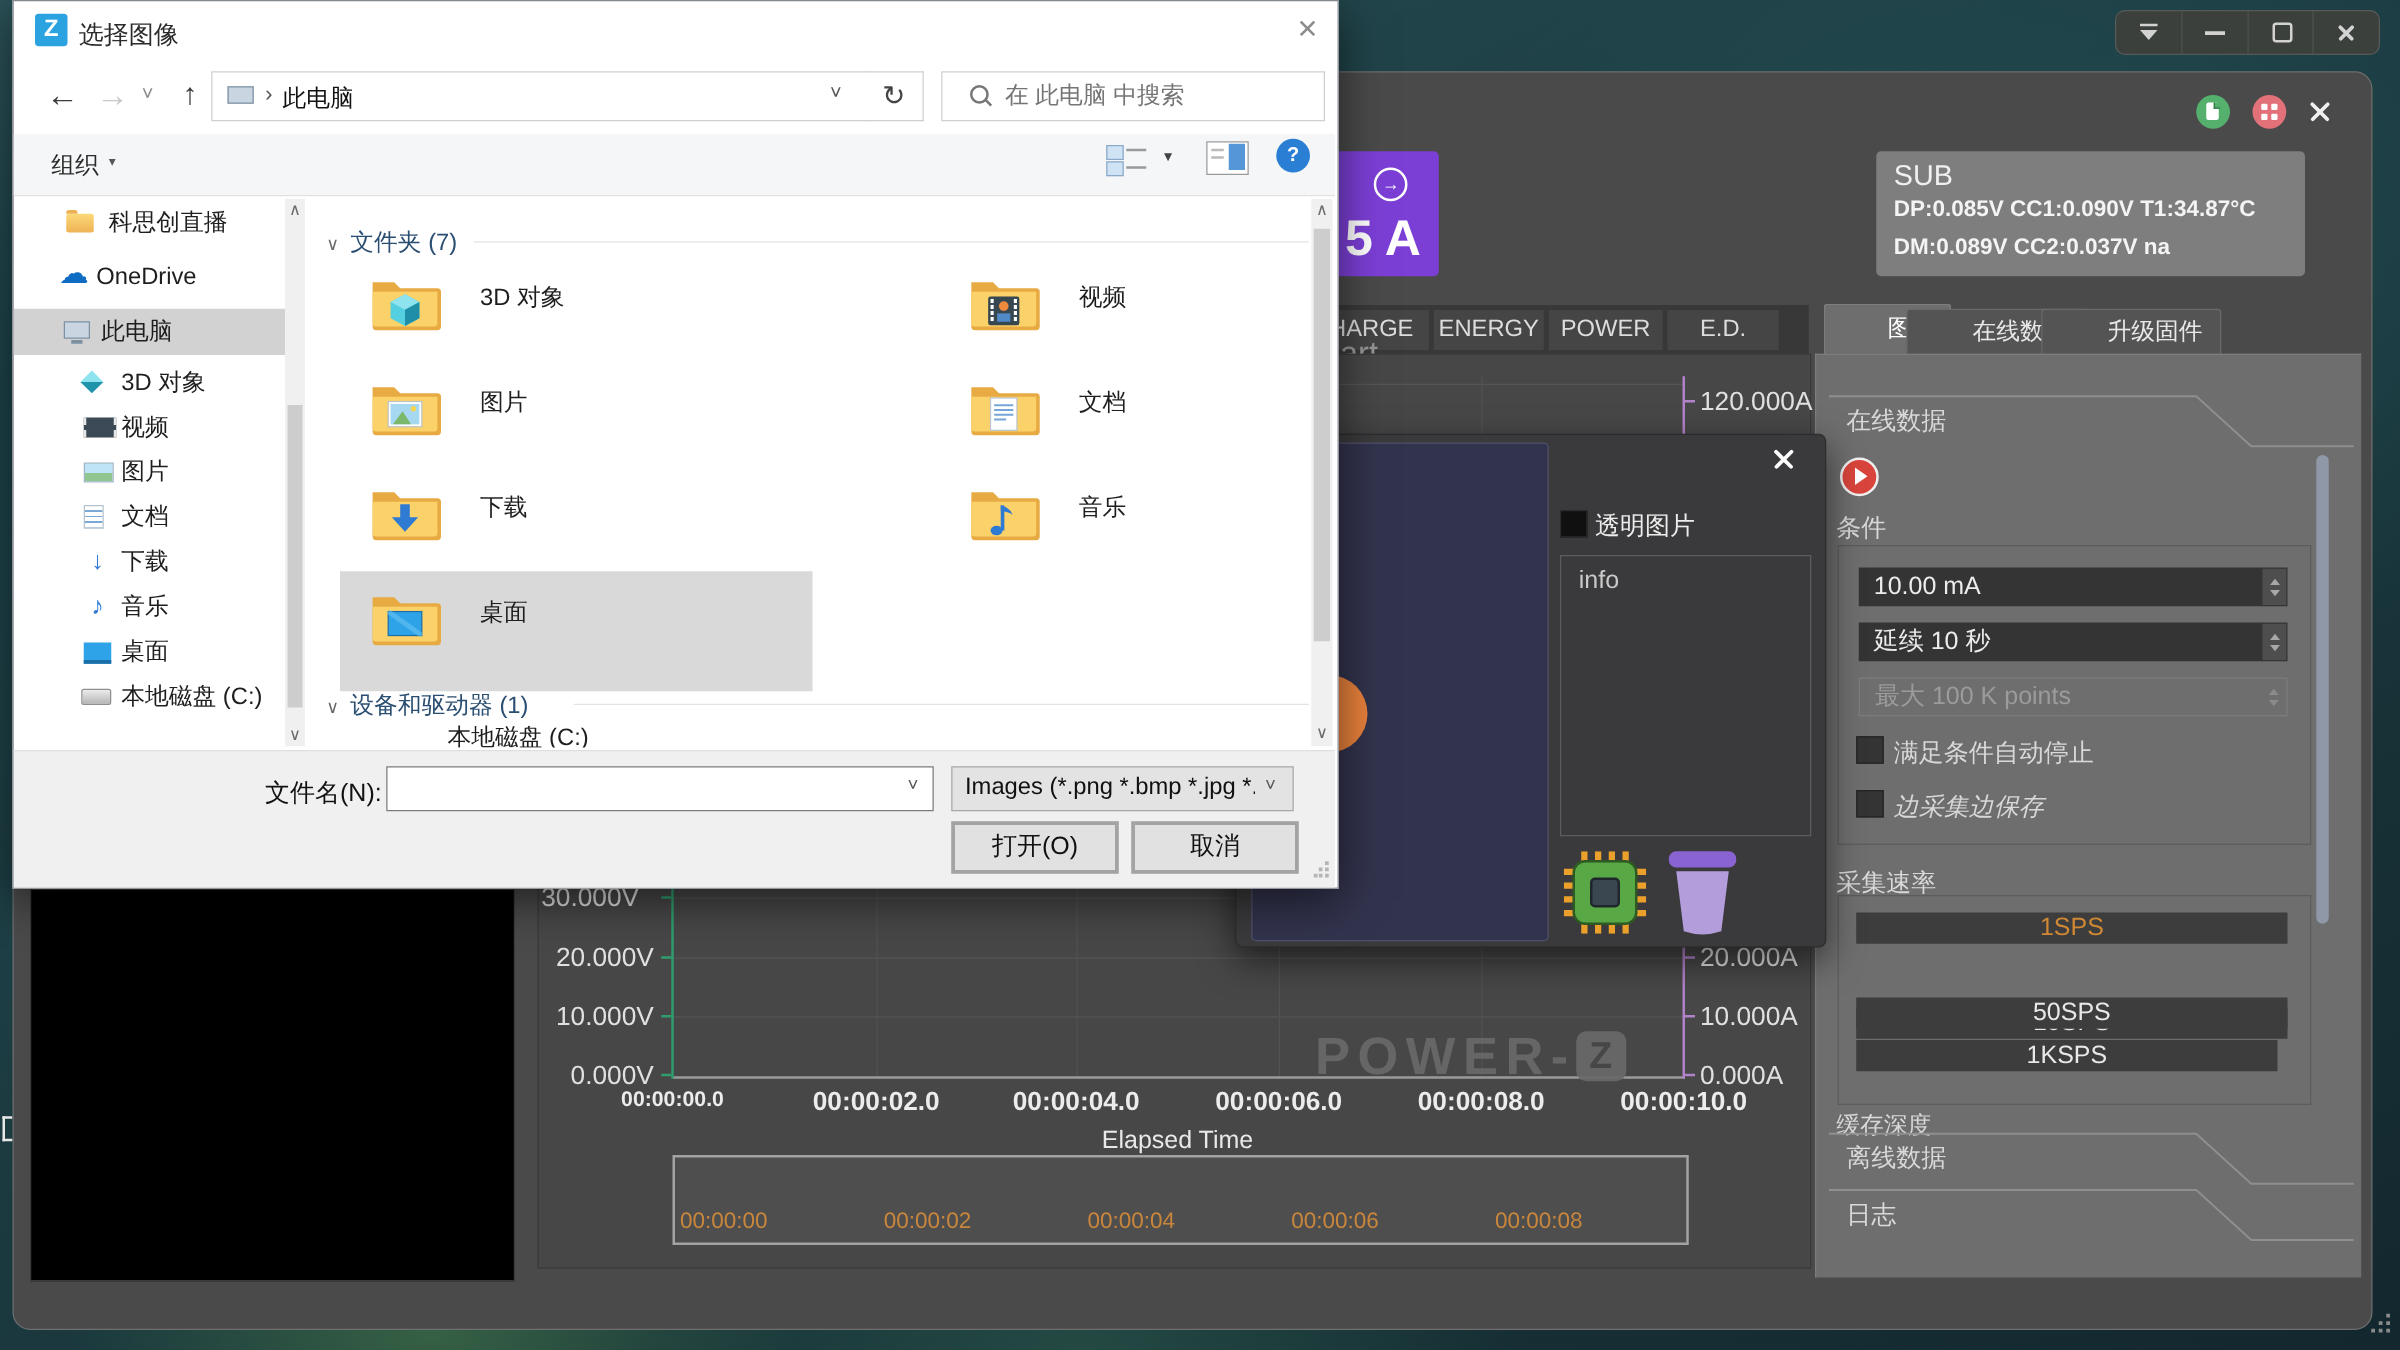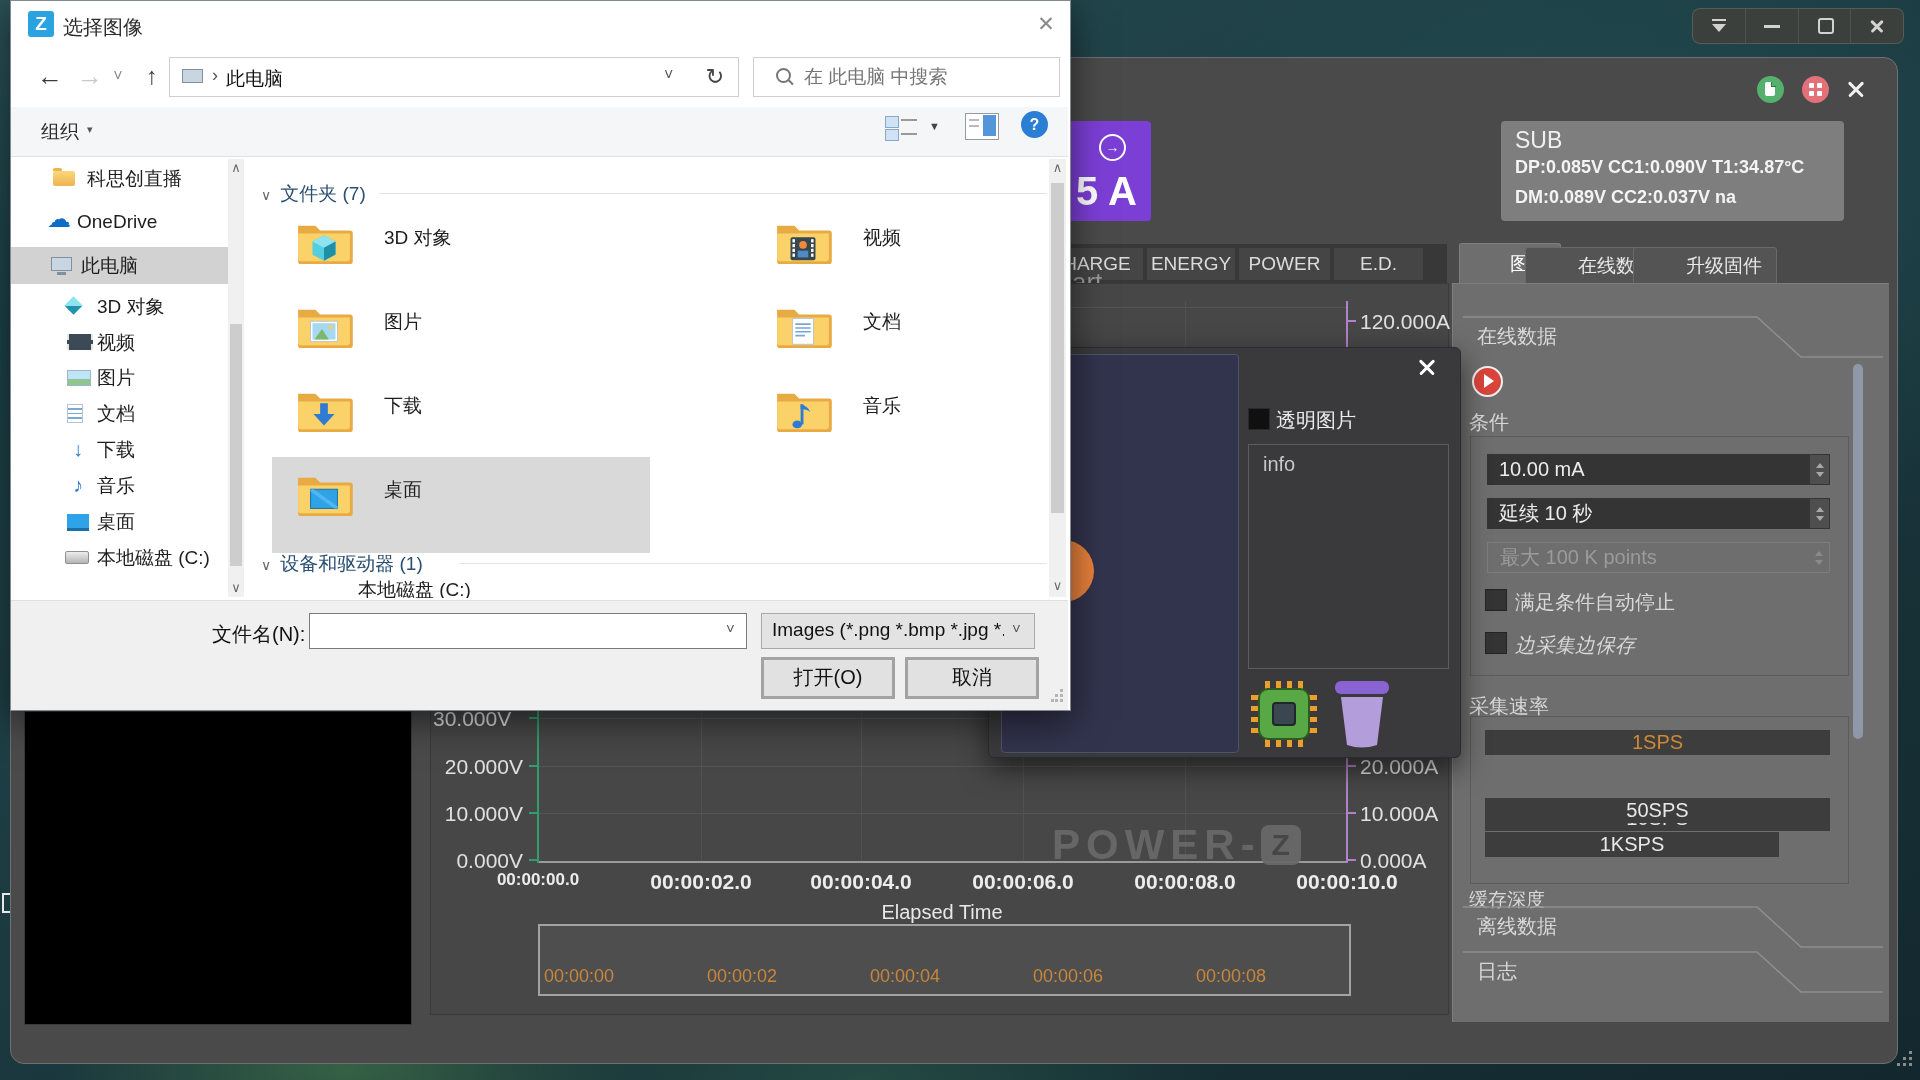--- a/index.html
+++ b/index.html
@@ -162,21 +162,21 @@
     <div class="a cbd" style="left:1474px;top:531px;width:20px;height:20px;"></div>
     <span class="a rp-label" style="left:1504px;top:531px;">满足条件自动停止</span>
     <div class="a cbd" style="left:1474px;top:574px;width:20px;height: 20px;"></div>
     <span class="a rp-label" style="left:1504px;top:574px;font-style:italic;">边采集边保存</span>
 
     <div class="a rp-label" style="left:1458px;top:635px;">采集速率</div>
     <div class="a rp-box" style="left:1459px;top:658px;width:377px;height:166px;"></div>
     <div class="a rateb" style="left:1474px;top:672px;width:345px;height:25px;color:#cf8834;">1SPS</div>
     <div class="a rateb" style="left:1474px;top:707px;width:345px;height:25px;margin-top:41px;">10SPS</div>
     <div class="a rateb" style="left:1474px;top:740px;width:345px;height:25px;">50SPS</div>
-    <div class="a rateb" style="left:1474px;top:774px;width:294px;height:25px;">1KSPS</div>
+    <div class="a rateb" style="left:1474px;top:774px;width:337px;height:25px;">1KSPS</div>
 
     <div class="a rp-label" style="left:1458px;top:829px;font-size:19px;">缓存深度</div>
 
     <svg class="a" style="left:1452px;top:841px;" width="426" height="56">
         <polyline class="rp-head-line" points="0,8 294,8 338,48 420,48"></polyline>
       </svg>
     <div class="a rp-label" style="left:1466px;top:855px;">离线数据</div>
     <svg class="a" style="left:1452px;top:886px;" width="426" height="56">
         <polyline class="rp-head-line" points="0,8 294,8 338,48 420,48"></polyline>
       </svg>

